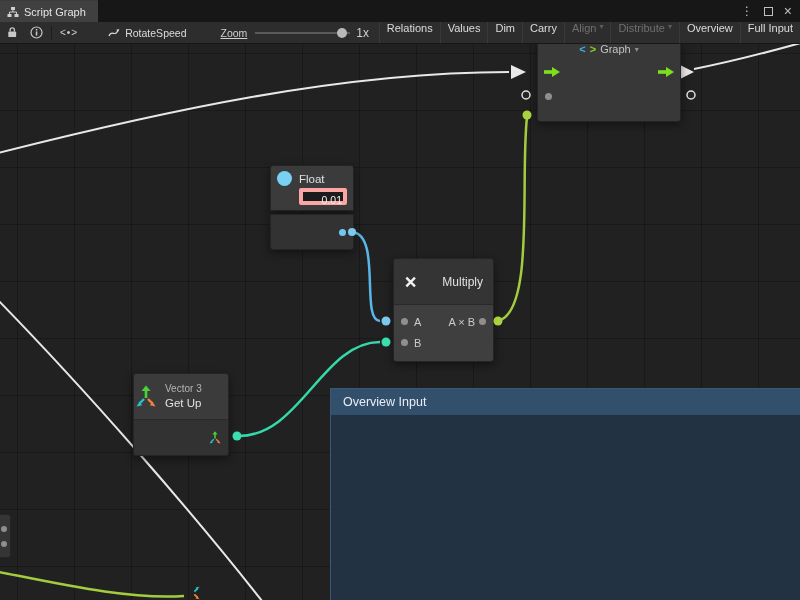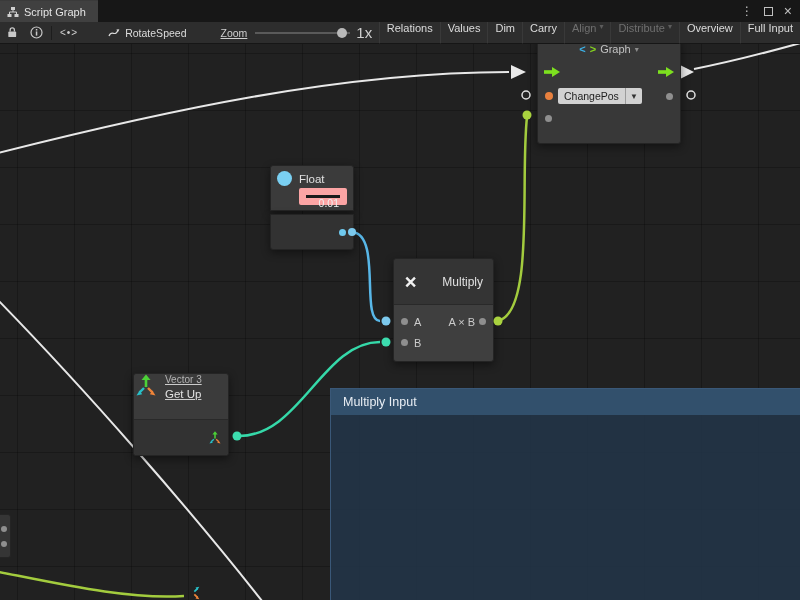--- a/index.html
+++ b/index.html
@@ -22,21 +22,21 @@
   .toolbar { position:absolute; left:0; top:22px; width:800px; height:22px;
     background:#2d2d2d; border-bottom:1px solid #161616; display:flex; align-items:center; color:#d6d6d6; }
   .tbicon { display:flex; align-items:center; justify-content:center; height:22px; padding:0 6px; }
   .tbicon.code { font-size:10px; letter-spacing:1px; color:#cfcfcf; }
   .tbdiv { width:1px; height:14px; background:#1d1d1d; margin:0 2px; }
   .graphname { display:flex; align-items:center; gap:5px; margin-left:24px; color:#dcdcdc; font-size:10.5px; }
   .zoomlabel { margin-left:34px; color:#cfcfcf; font-size:10.5px;text-decoration:underline; }
   .slider { position:relative; width:95px; height:22px; margin-left:8px; display:inline-block; }
   .slider .track { position:absolute; left:0; right:0; top:10px; height:2px; background:#5a5a5a; }
   .slider .handle { position:absolute; left:82px; top:6px; width:10px; height:10px; border-radius:50%; background:#b9b9b9; }
-  .zoomval { margin:0 4px 0 6px; color:#cfcfcf; font-size:15px; }
+  .zoomval { margin:0 4px 0 6px; color:#cfcfcf; font-size:12px; }
   .tb-buttons { margin-left:auto; display:flex; align-items:stretch; height:22px; }
   .tbtn { display:flex; align-items:flex-start; gap:3px; padding:0 7px; border-left:1px solid rgba(255,255,255,0.06); cursor:default; white-space:nowrap; }
   .tbtn span { color:#dcdcdc; }
   .tbtn.disabled span { color:#6f6f6f; }
   .tbtn .caret { font-size:8px; color:#8a8a8a; }
   .tbtn.disabled .caret { color:#5c5c5c; }
   
   .canvas { position:absolute; left:0; top:44px; width:800px; height:556px; overflow:hidden;
     background-color:#212121;
     background-image:
@@ -69,35 +69,35 @@
   .dd { display:flex; align-items:center; background:#d2d2d2; border-radius:2px; height:16px; color:#1d1d1d; }
   .dd .dd-label { padding:0 6px; font-size:10.5px; }
   .dd .dd-caret { border-left:1px solid #9b9b9b; padding:0 4px; font-size:8px; color:#333; height:100%; display:flex; align-items:center; }
   
   .node.float { left:270px; top:121px; width:84px; background:transparent; border:none; box-shadow:none; }
   .f-top { height:46px; background:#3b3b3b; border:1px solid #242424; border-radius:3px 3px 0 0;
     padding:5px 5px 0 6px; box-shadow:0 3px 9px rgba(0,0,0,0.45); }
   .f-title { display:flex; align-items:center; gap:7px; }
   .f-circle { width:15px; height:15px; border-radius:50%; background:#7ad0f2; }
   .f-label { color:#e0e0e0; font-size:11.5px; }
-  .f-valuebox { margin:2px 1px 0 auto; width:48px; height:17px; background:#1b1b1b; border:7px solid #fca5a5;
+  .f-valuebox { margin:2px 1px 0 auto; width:48px; height:17px; background:#1b1b1b; border:4px solid #fca5a5;
     color:#f0f0f0; text-align:right; padding:2px 1px 0 0; font-size:10.5px; border-radius:2px; }
   .f-body { margin-top:3px; height:36px; background:#323232; border:1px solid #242424; border-radius:0 0 3px 3px;
     display:flex; align-items:center; justify-content:flex-end; padding-right:7px;
     box-shadow:0 3px 9px rgba(0,0,0,0.45); }
   
   .node.multiply { left:393px; top:214px; width:101px; background:#343434; }
   .m-header { height:45px; display:flex; align-items:center; gap:8px; padding:0 10px; }
   .m-title { color:#e0e0e0; font-size:12px;margin-left:17px; }
   .m-body { background:#3f3f3f; border-top:1px solid #292929; padding:6px 0 8px 0; border-radius:0 0 3px 3px; }
   .m-row { height:21px; display:flex; align-items:center; gap:6px; padding:0 7px; }
   .m-row .rgt { margin-left:auto; display:flex; align-items:center; gap:4px; }
   
   .node.vector { left:133px; top:329px; width:96px; background:#3b3b3b; }
-  .v-header { height:45px; display:flex; gap:7px; padding:0 0;text-decoration:underline; }
+  .v-header { height:45px; display:flex; align-items:center; gap:7px; padding:0 0; }
   .v-text { display:flex; flex-direction:column; line-height:1.25; }
   .v-type { color:#b4b4b4; font-size:10px; }
   .v-title { color:#e2e2e2; font-size:11.5px; }
   .v-body { height:36px; background:#323232; border-top:1px solid #292929; display:flex; align-items:center;
     justify-content:flex-end; padding-right:6px; border-radius:0 0 3px 3px; }
   
   .sliver { position:absolute; left:-3px; top:470px; width:14px; height:44px; background:#353535;
     border:1px solid #242424; border-radius:0 3px 3px 0; display:flex; flex-direction:column;
     align-items:center; justify-content:center; gap:9px; }
   .sliver .pdot { width:6px; height:6px; }
@@ -182,21 +182,21 @@
       <div class="tbtn">
           <span>Full Input</span>
         </div>
     </div>
   </div>
 
   <div class="canvas">
 
     <div class="group">
       <div class="group-header">
-        <span>Multiply Input</span>
+        <span>Overview Input</span>
       </div>
     </div>
 
     <svg class="wires" width="800" height="556" viewBox="0 0 800 556">
       <path d="M-6 110 C160 68 340 28 509 28" stroke="#e8e8e8" stroke-width="2" fill="none"></path>
       <polygon points="511,21 526,28 511,35" fill="#e8e8e8"></polygon>
       <path d="M669 28 L679 28" stroke="#e8e8e8" stroke-width="2" fill="none"></path>
       <polygon points="680,21 694,28 680,35" fill="#e8e8e8"></polygon>
       <path d="M694 25 C735 17 772 7 804 -2" stroke="#e8e8e8" stroke-width="2" fill="none"></path>
       <path d="M-6 252 C85 345 190 465 266 562" stroke="#e8e8e8" stroke-width="2" fill="none"></path>
@@ -216,28 +216,20 @@
       <div class="flow-row">
         <svg width="16" height="10" viewBox="0 0 16 10">
           <rect x="0" y="3.2" width="8" height="3.6" fill="#7de01f"></rect>
             <polygon points="8,0 16,5 8,10" fill="#7de01f"></polygon>
         </svg>
         <svg class="rightarrow" width="16" height="10" viewBox="0 0 16 10">
           <rect x="0" y="3.2" width="8" height="3.6" fill="#7de01f"></rect>
             <polygon points="8,0 16,5 8,10" fill="#7de01f"></polygon>
         </svg>
       </div>
-      <div class="var-row">
-        <span class="pdot orange"></span>
-        <span class="dd">
-          <span class="dd-label">ChangePos</span>
-          <span class="dd-caret">▼</span>
-        </span>
-        <span class="pdot gray-r"></span>
-      </div>
       <div class="dot-row">
         <span class="pdot"></span>
       </div>
     </div>
 
     <div class="node float">
       <div class="f-top">
         <div class="f-title">
           <span class="f-circle"></span>
           <span class="f-label">Float</span>

